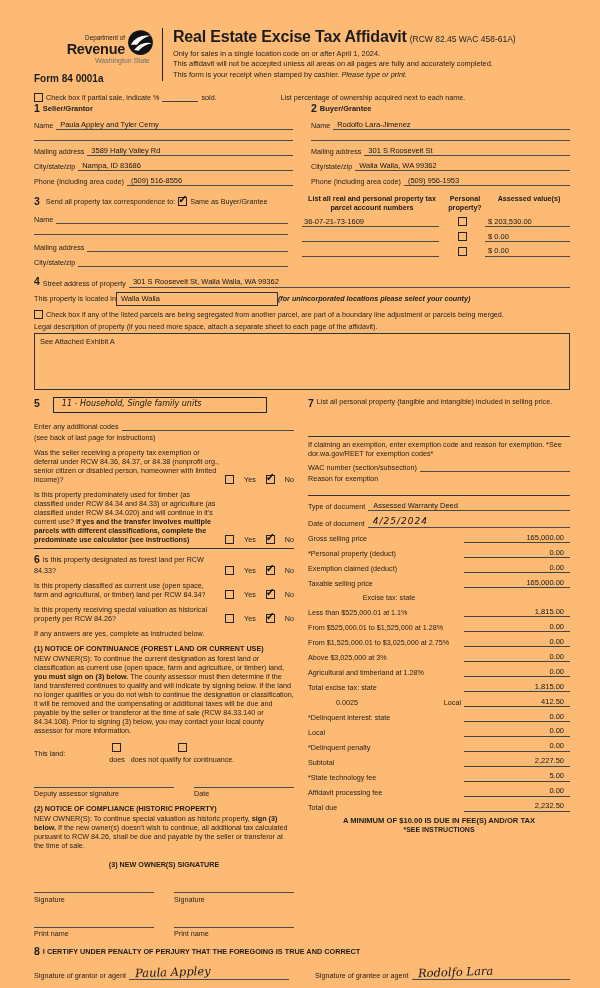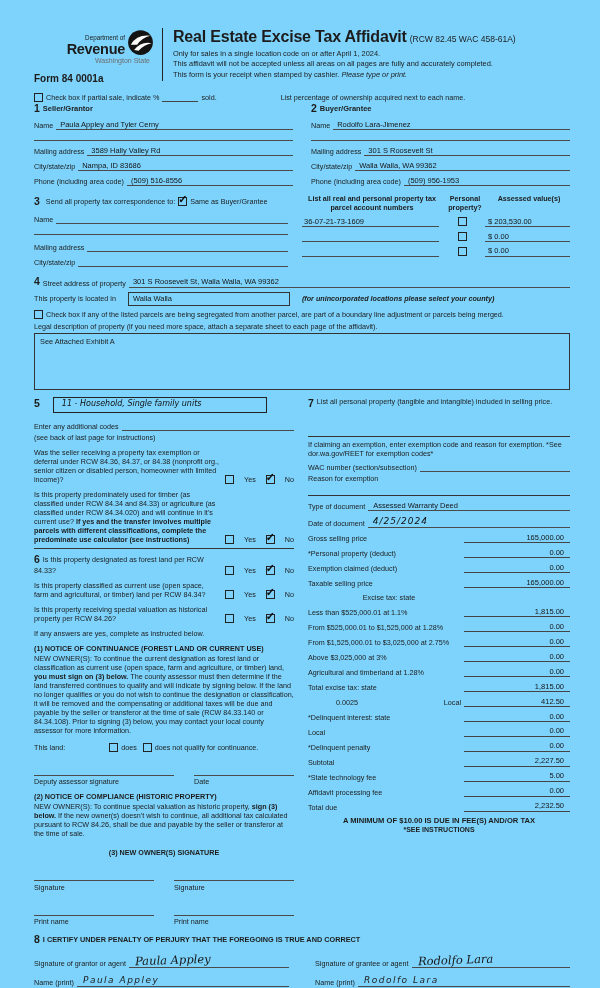--- a/index.html
+++ b/index.html
@@ -1,16 +1,16 @@
 <!DOCTYPE html>
 <html><head>
 <meta charset="utf-8">
 <style>
   html,body{margin:0;padding:0;background:#f6f6f4;}
-  .page{width:600px;height:988px;box-sizing:border-box;background:#7dd3fc;position:relative;
+  .page{width:600px;height:988px;box-sizing:border-box;background:#fdba74;position:relative;
         padding:26px 30px 0 34px;font-family:"Liberation Sans",sans-serif;font-size:7.2px;
         line-height:1.25;color:#1c1c1c;overflow:hidden;}
   
   .b{font-weight:bold;}
   .i{font-style:italic;}
   .fl{border-bottom:1px solid #4a4a4a;min-height:9px;}
   .hline{border-bottom:1px solid #333;}
   .cb{display:inline-block;width:7px;height:7px;border:1px solid #222;position:relative;
       vertical-align:-1px;flex:0 0 auto;}
   .cb.checked::after{content:"✓";position:absolute;left:-1px;top:-5px;font-size:11px;
@@ -56,38 +56,38 @@
   .pc1{flex:1;min-width:0;}
   .pc2{width:46px;flex:0 0 46px;text-align:center;}
   .pc3{width:82px;flex:0 0 82px;}
   .prow{display:flex;align-items:flex-end;margin-top:4.5px;}
   .prow .pc1{border-bottom:1px solid #4a4a4a;min-height:9px;padding-left:2px;}
   .prow .pc3{border-bottom:1px solid #4a4a4a;min-height:9px;padding-left:3px;text-align:left;}
   
   .s4row{display:flex;align-items:flex-end;margin-top:8px;}
   .s4row .lbl{white-space:nowrap;padding-right:3px;}
   .s4row .fill{flex:1;border-bottom:1px solid #4a4a4a;padding-left:4px;min-height:9px;}
-  .located{display:flex;align-items:center;margin-top:4px;gap:12px;}
+  .located{display:flex;align-items:center;margin-top:4px;gap:0;}
   .locbox{border:1px solid #333;width:152px;padding:1.5px 4px;min-height:9px;}
   .segrow{display:flex;align-items:flex-start;margin-top:4px;gap:3px;}
   .legal-label{margin-top:2.5px;}
   .legalbox{border:1px solid #333;height:49px;margin-top:2px;padding:3px 5px;font-size:7.4px;}
   
   .main{display:flex;gap:14px;margin-top:7px;}
   .mleft{flex:0 0 260px;min-width:0;}
   .mright{flex:1;min-width:0;}
   .s5row{display:flex;align-items:flex-start;gap:10px;}
   .codebox{border:1.2px solid #222;flex:0 0 196px;min-height:12px;padding:1px 8px;font-style:italic;}
   .q{display:flex;margin-top:6px;}
   .qt{flex:1;padding-right:5px;}
   .yn{white-space:nowrap;align-self:flex-end;display:flex;align-items:center;gap:10px;}
   .notice-title{font-weight:bold;margin-top:6px;}
   .notice-body{margin-top:1px;}
   .landrow{display:flex;flex-wrap:wrap;margin-top:8px;column-gap:6px;row-gap:2px;align-items:center;}
-  .landrow .pair{display:flex;align-items:center;gap:3px;}
+  .landrow .pair{display:flex;align-items:center;gap:3px;flex-direction:column;}
   .landrow .pair:nth-child(2){margin-left:38px;}
   .sigpair{display:flex;gap:20px;margin-top:14px;}
   .sigcell{flex:1;}
   .sigcell .slabel{margin-top:1.5px;}
   .center-title{text-align:center;font-weight:bold;margin-top:10px;}
   
   .q7spacer{height:26px;}
   .exnote{margin-top:3px;}
   .reason{margin-top:2px;}
   .typespacer{height:12px;}

